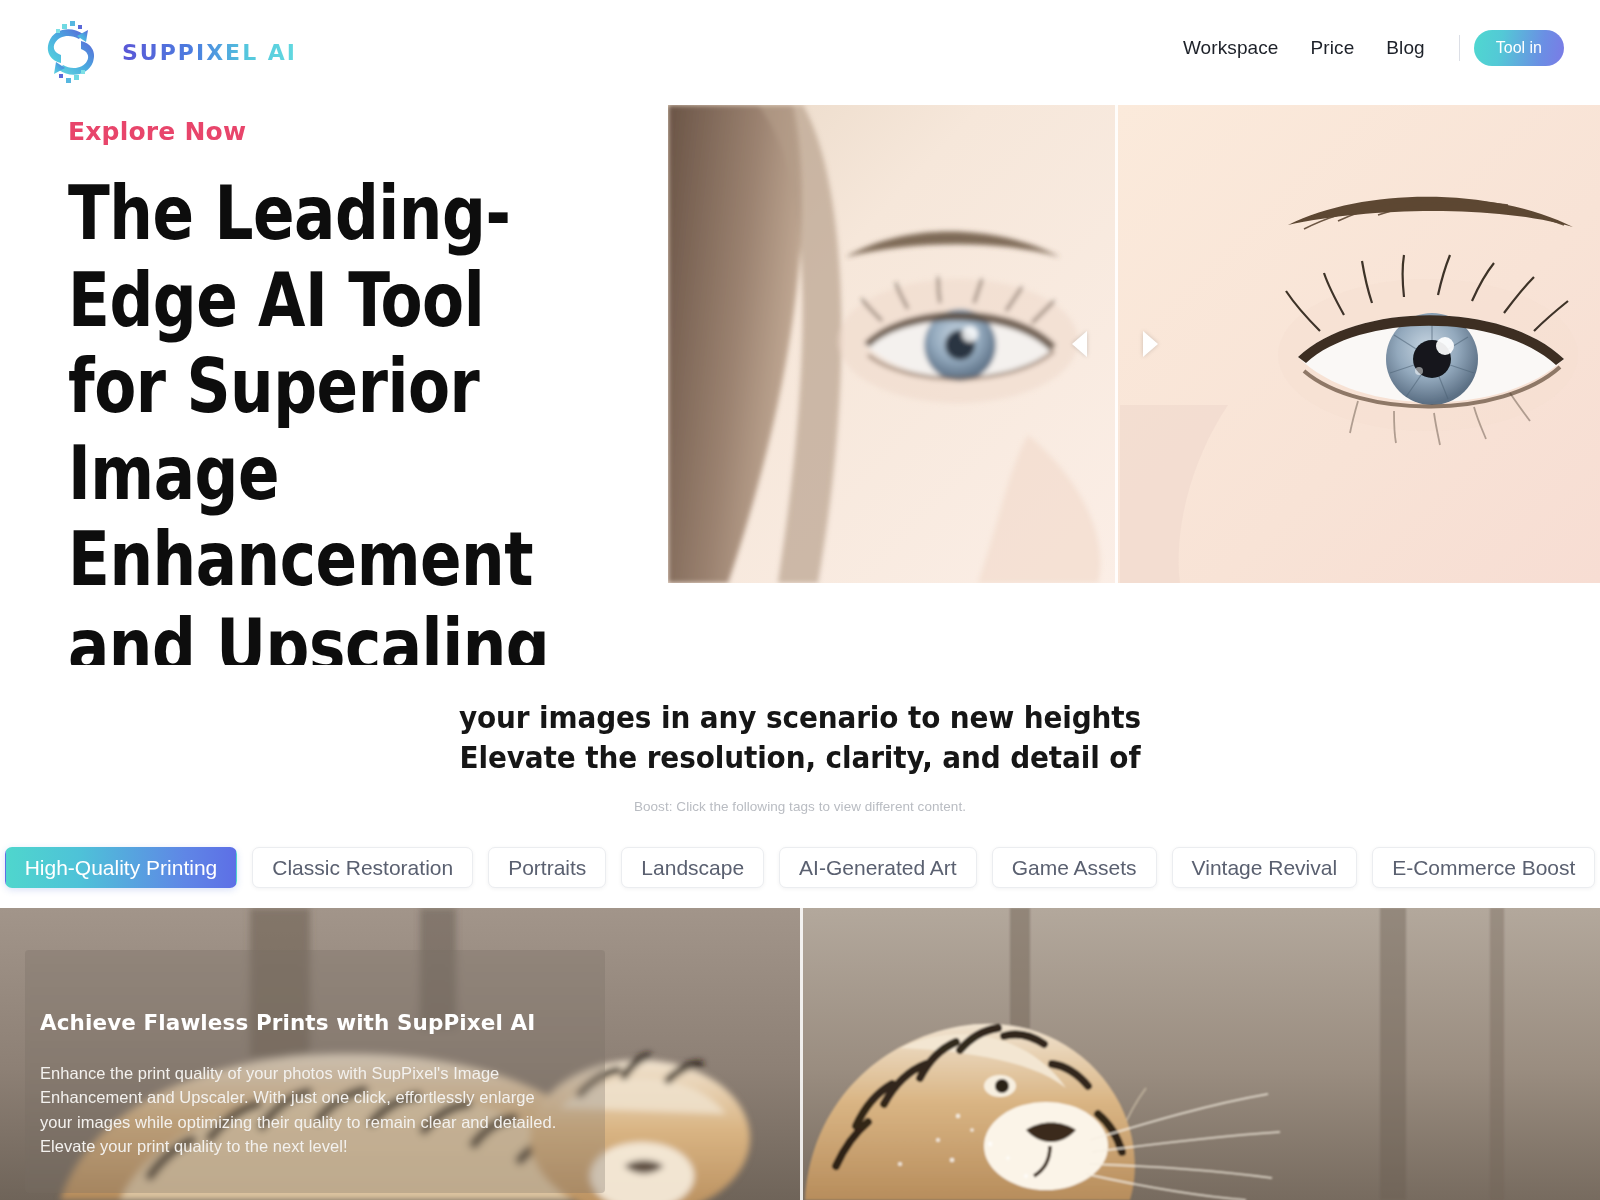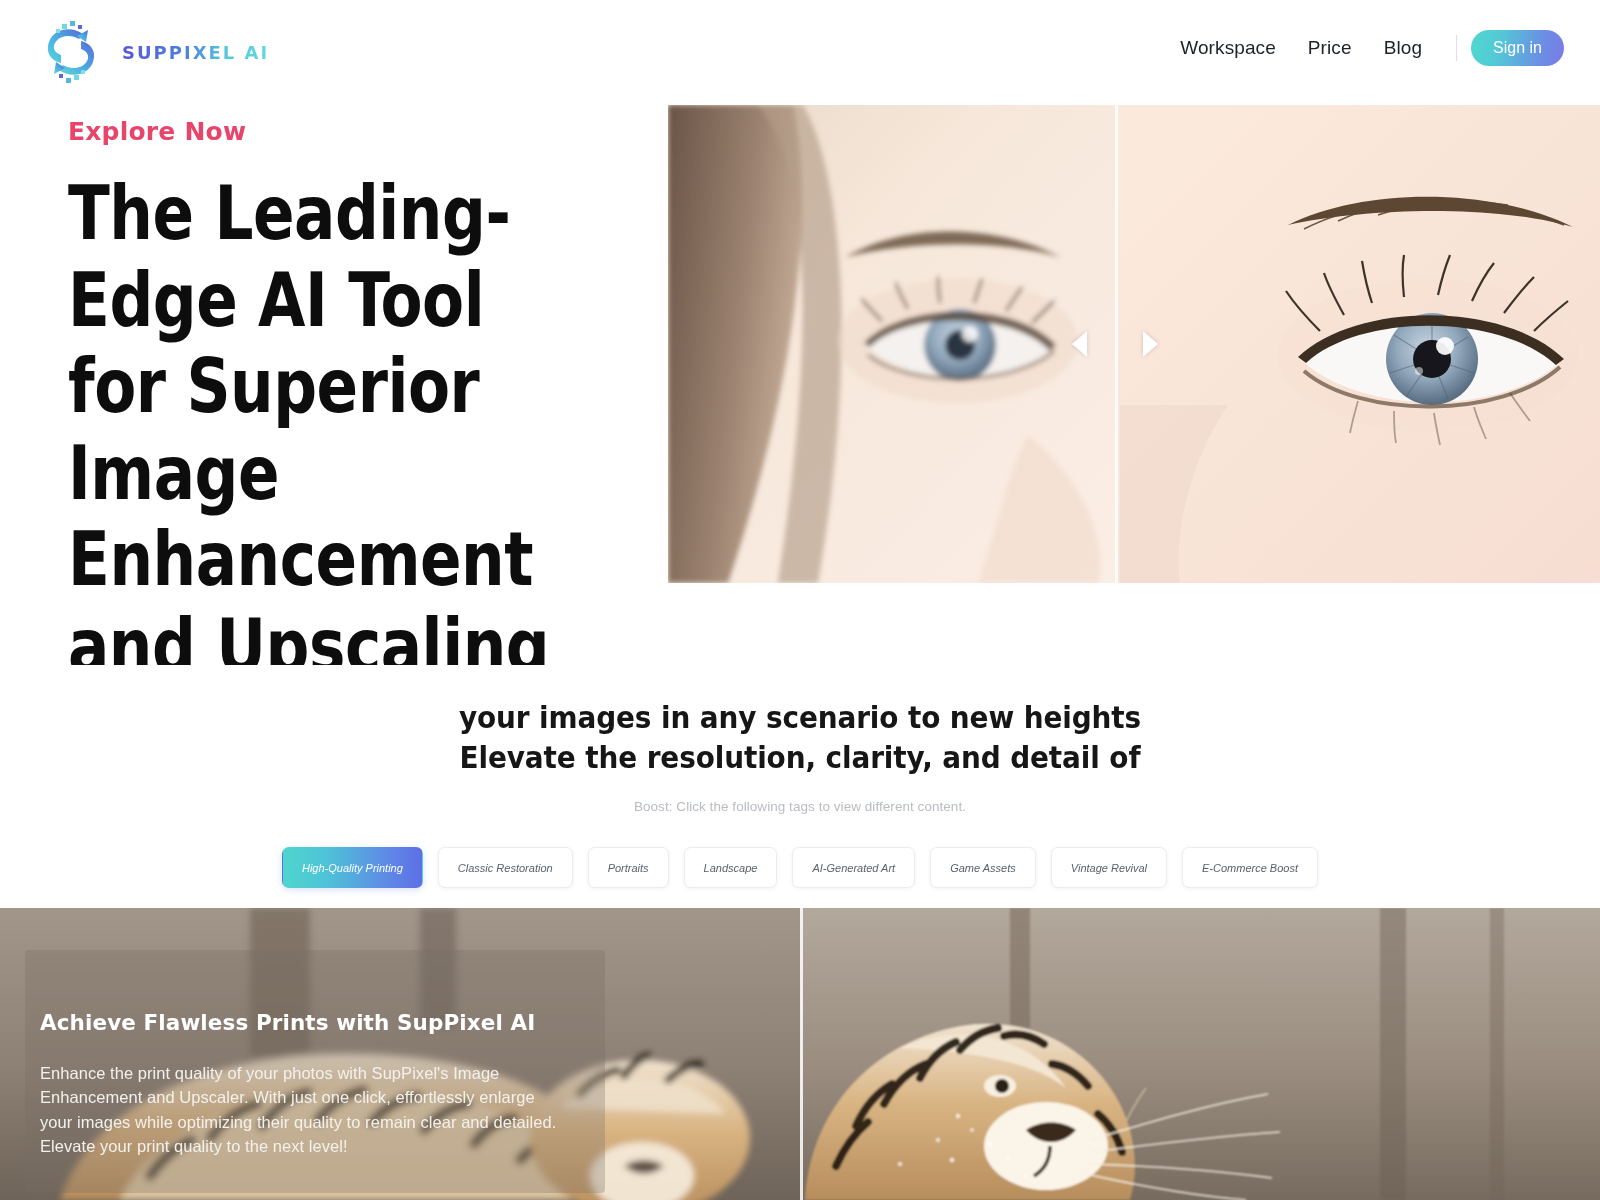--- a/index.html
+++ b/index.html
@@ -19,21 +19,21 @@
     position: absolute; top: 0; left: 0; width: 1600px; height: 105px;
     display: flex; align-items: center; background: #ffffff; z-index: 30;
   }
   .brand {
     position: absolute; left: 36px; top: 18px;
     display: flex; align-items: center; gap: 16px; cursor: pointer;
   }
   .brand-mark { width: 70px; height: 68px; display:block; }
   .brand-name {
     font-family: "DejaVu Sans", sans-serif;
-    font-size: 18px; font-weight: 700; letter-spacing: 2.0px;
+    font-size: 22px; font-weight: 700; letter-spacing: 2.0px;
     background: linear-gradient(90deg,#5a57d6 0%, #4b7fe0 42%, #55c8dd 72%, #62d9e0 100%);
     -webkit-background-clip: text; background-clip: text; color: transparent;
     white-space: nowrap;
     text-decoration: underline;
   }
   .nav {
     position: absolute; right: 36px; top: 30px;
     display: flex; align-items: center; gap: 0px;
   }
   .nav-link {
@@ -109,24 +109,23 @@
   .tips {
     font-size: 13.5px; color: #b9bcc2; margin-top: 22px; letter-spacing: .05px;
   }
   .tag-row {
     display: flex; justify-content: center; align-items: center;
     gap: 15px; margin-top: 33px; padding: 0 20px; flex-wrap: nowrap;
   }
   .tag {
     height: 41px; padding: 0 19px; border-radius: 7px;
     display: flex; align-items: center; justify-content: center;
-    font-size: 11px; color: #5a6070; background: #ffffff;
+    font-size: 21px; color: #5a6070; background: #ffffff;
     border: 1px solid #ebedf0; cursor: pointer; white-space: nowrap;
     box-shadow: 0 1px 4px rgba(20,25,40,.055);
-    font-style: italic;
   }
   .tag.active {
     background: linear-gradient(90deg, #4fd6cd 0%, #4ec2d8 32%, #5f86e6 78%, #5d6fe6 100%);
     color: #ffffff; border-color: transparent;
     box-shadow: 0 2px 7px rgba(80,120,220,.22);
   }
 
   
   .showcase {
     position: absolute; top: 908px; left: 0; width: 1600px; height: 292px;
@@ -189,21 +188,21 @@
         <rect x="45" y="52" width="4" height="4" fill="#7ee0e6"></rect>
       </svg>
       <span class="brand-name">SUPPIXEL AI</span>
     </div>
 
     <nav class="nav">
       <a class="nav-link">Workspace</a>
       <a class="nav-link">Price</a>
       <a class="nav-link">Blog</a>
       <span class="nav-divider"></span>
-      <button class="signin-btn">Sign in</button>
+      <button class="signin-btn">Tool in</button>
     </nav>
   </header>
 
   <section class="hero">
 
     <div class="hero-left">
       <div class="eyebrow">Explore Now</div>
       <h1 class="headline">The Leading-Edge AI Tool for Superior Image Enhancement and Upscaling</h1>
     </div>
 

